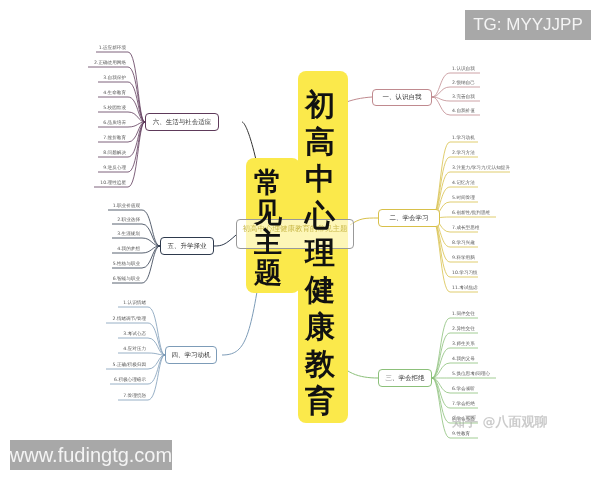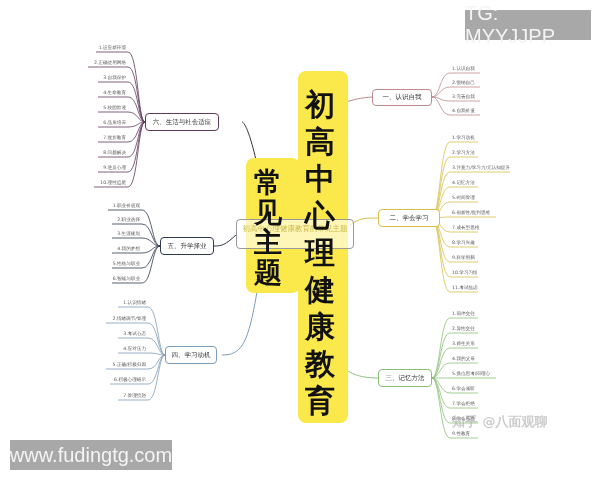--- a/index.html
+++ b/index.html
@@ -96,21 +96,21 @@
 <div class="yellow" style="left:298px;top:71px;width:50px;height:352px;"></div>
 <div class="yellow" style="left:246px;top:158px;width:54px;height:135px;"></div>
 
 <div class="center-node">初高中心理健康教育的常见主题</div>
 
 <div class="big" style="left:305px;top:86px;font-size:30px;line-height:37px;">初高中心理健康教育</div>
 <div class="big" style="left:254px;top:168px;font-size:28px;line-height:30px;">常见主题</div>
 
 <div class="branch" style="left:372px;top:89px;width:60px;height:17px;border:1px solid #c08a8f;">一、认识自我</div>
 <div class="branch" style="left:378px;top:209px;width:62px;height:18px;border:1px solid #d8c04a;">二、学会学习</div>
-<div class="branch" style="left:378px;top:369px;width:54px;height:18px;border:1px solid #8cc07a;">三、记忆方法</div>
+<div class="branch" style="left:378px;top:369px;width:54px;height:18px;border:1px solid #8cc07a;">三、学会拒绝</div>
 <div class="branch" style="left:165px;top:346px;width:52px;height:18px;border:1px solid #7d9cb8;">四、学习动机</div>
 <div class="branch" style="left:160px;top:237px;width:54px;height:18px;border:1px solid #2e3a4d;">五、升学择业</div>
 <div class="branch" style="left:145px;top:113px;width:74px;height:18px;border:1px solid #5e3a5a;">六、生活与社会适应</div>
 
 <div class="leaf right" style="left:452px;top:66px;">1.认识自我</div>
 <div class="leaf right" style="left:452px;top:80px;">2.悦纳自己</div>
 <div class="leaf right" style="left:452px;top:94px;">3.完善自我</div>
 <div class="leaf right" style="left:452px;top:108px;">4.自我价值</div>
 
 <div class="leaf right" style="left:452px;top:135px;">1.学习动机</div>
@@ -155,14 +155,14 @@
 <div class="leaf left" style="right:474px;top:75px;">3.自我保护</div>
 <div class="leaf left" style="right:474px;top:90px;">4.生命教育</div>
 <div class="leaf left" style="right:474px;top:105px;">5.校园欺凌</div>
 <div class="leaf left" style="right:474px;top:120px;">6.品质培养</div>
 <div class="leaf left" style="right:474px;top:135px;">7.挫折教育</div>
 <div class="leaf left" style="right:474px;top:150px;">8.问题解决</div>
 <div class="leaf left" style="right:474px;top:165px;">9.逆反心理</div>
 <div class="leaf left" style="right:474px;top:180px;">10.理性追星</div>
 
 <div class="ghost" style="left:452px;top:413px;">知乎 @八面观聊</div>
-<div class="wm" style="left:465px;top:10px;width:126px;height:30px;font-size:20px;">TG: MYYJJPP</div>
+<div class="wm" style="left:465px;top:10px;width:126px;height:30px;font-size:17px;">TG: MYYJJPP</div>
 <div class="wm" style="left:10px;top:440px;width:162px;height:30px;font-size:20px;">www.fudingtg.com</div>
 
 </body></html>

